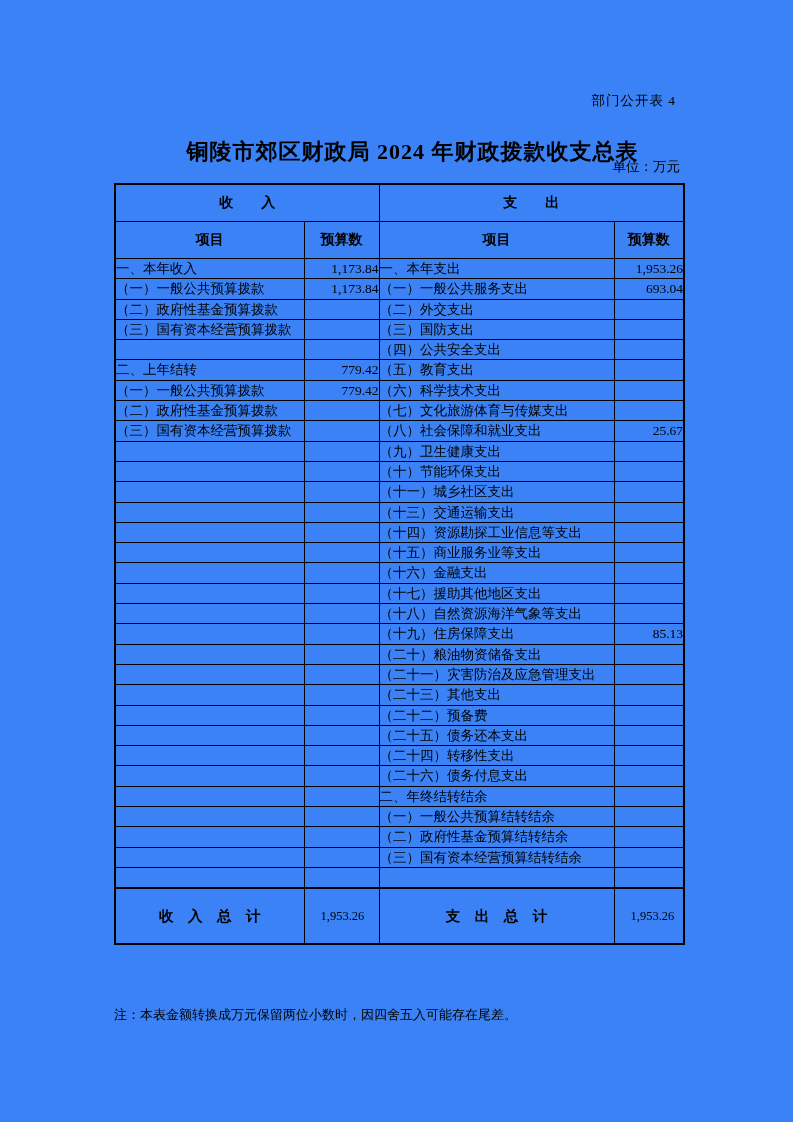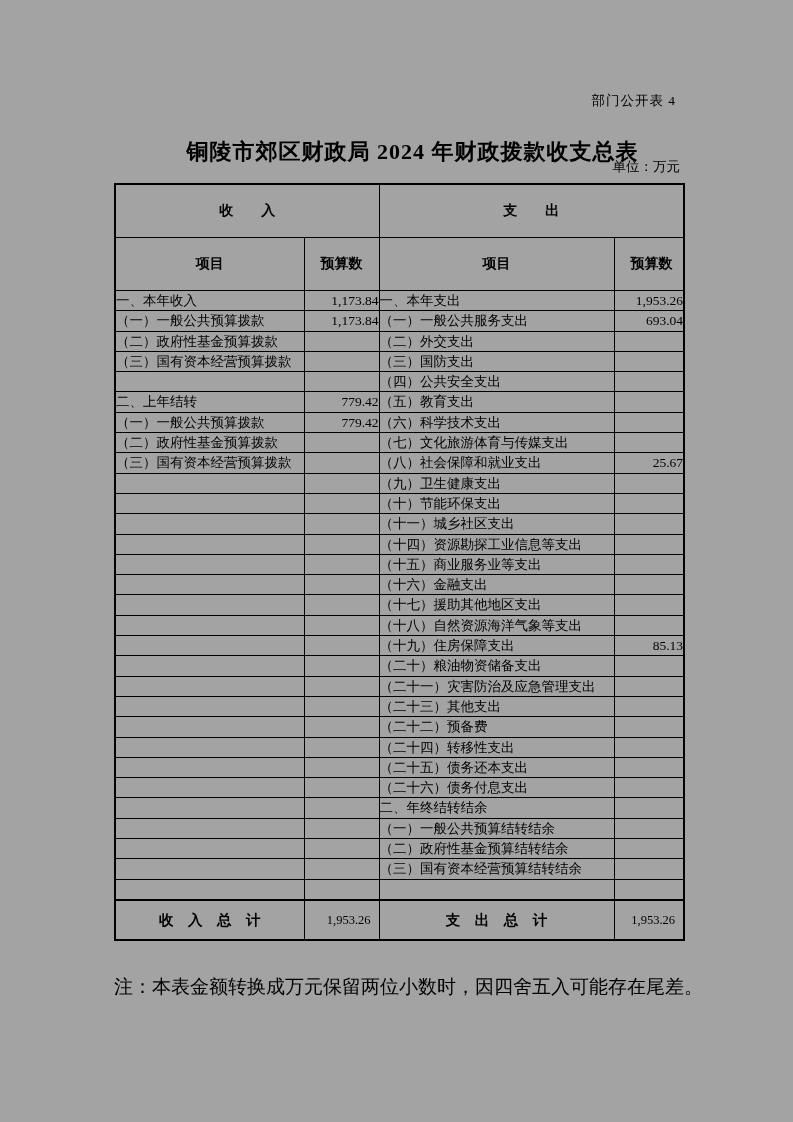--- a/index.html
+++ b/index.html
@@ -1,20 +1,20 @@
 <!DOCTYPE html>
 <html><head>
 <meta charset="utf-8">
 <style>
   html, body { margin: 0; padding: 0; background: #ffffff; }
   .page {
     position: relative;
     width: 793px;
     height: 1122px;
-    background: #a3a3a3;
+    background: #3b82f6;
     color: #000000;
     font-family: "Liberation Serif", "DejaVu Serif", serif;
     overflow: hidden;
   }
   .doc-label {
     position: absolute;
     top: 92px;
     right: 117px;
     font-size: 13.5px;
     letter-spacing: 1px;
@@ -48,52 +48,52 @@
   .budget-table th, .budget-table td {
     border: 1px solid #000;
     overflow: hidden;
     white-space: nowrap;
   }
   .budget-table thead th {
     font-size: 14px;
     font-weight: 700;
     height: 20px;
     text-align: center;
-    padding: 16px;
+    padding: 8px;
     line-height: 20px;
   }
   .budget-table tbody td {
     height: 19.3px;
     font-size: 13.5px;
     line-height: 19.3px;
     padding: 0;
   }
   td.item { text-align: left; padding-left: 5px; }
   td.num  { text-align: right; padding-right: 3px; font-size: 12.5px; }
   .budget-table tfoot td {
     height: 22px;
     line-height: 22px;
     border-top: 2px solid #000;
-    padding: 8px;
+    padding: 16px;
   }
   td.total-label {
     text-align: center;
     font-weight: 700;
     font-size: 14.5px;
   }
   td.total-num {
     text-align: right;
     padding-right: 3px;
     font-size: 12.5px;
   }
   .footnote {
     position: absolute;
-    top: 974px;
+    top: 1006px;
     left: 114px;
-    font-size: 19px;
+    font-size: 13px;
   }
 </style>
 </head>
 <body>
 
 <div class="page">
 
   <div class="doc-label">部门公开表 4</div>
 
   <h1 class="title">铜陵市郊区财政局 2024 年财政拨款收支总表</h1>
@@ -188,20 +188,26 @@
         </tr>
         <tr>
           <td class="item"></td>
           <td class="num"></td>
           <td class="item">（十一）城乡社区支出</td>
           <td class="num"></td>
         </tr>
         <tr>
           <td class="item"></td>
           <td class="num"></td>
+          <td class="item">（十三）交通运输支出</td>
+          <td class="num"></td>
+        </tr>
+        <tr>
+          <td class="item"></td>
+          <td class="num"></td>
           <td class="item">（十四）资源勘探工业信息等支出</td>
           <td class="num"></td>
         </tr>
         <tr>
           <td class="item"></td>
           <td class="num"></td>
           <td class="item">（十五）商业服务业等支出</td>
           <td class="num"></td>
         </tr>
         <tr>
@@ -248,27 +254,27 @@
         </tr>
         <tr>
           <td class="item"></td>
           <td class="num"></td>
           <td class="item">（二十二）预备费</td>
           <td class="num"></td>
         </tr>
         <tr>
           <td class="item"></td>
           <td class="num"></td>
+          <td class="item">（二十五）债务还本支出</td>
+          <td class="num"></td>
+        </tr>
+        <tr>
+          <td class="item"></td>
+          <td class="num"></td>
           <td class="item">（二十四）转移性支出</td>
-          <td class="num"></td>
-        </tr>
-        <tr>
-          <td class="item"></td>
-          <td class="num"></td>
-          <td class="item">（二十五）债务还本支出</td>
           <td class="num"></td>
         </tr>
         <tr>
           <td class="item"></td>
           <td class="num"></td>
           <td class="item">（二十六）债务付息支出</td>
           <td class="num"></td>
         </tr>
         <tr>
           <td class="item"></td>

